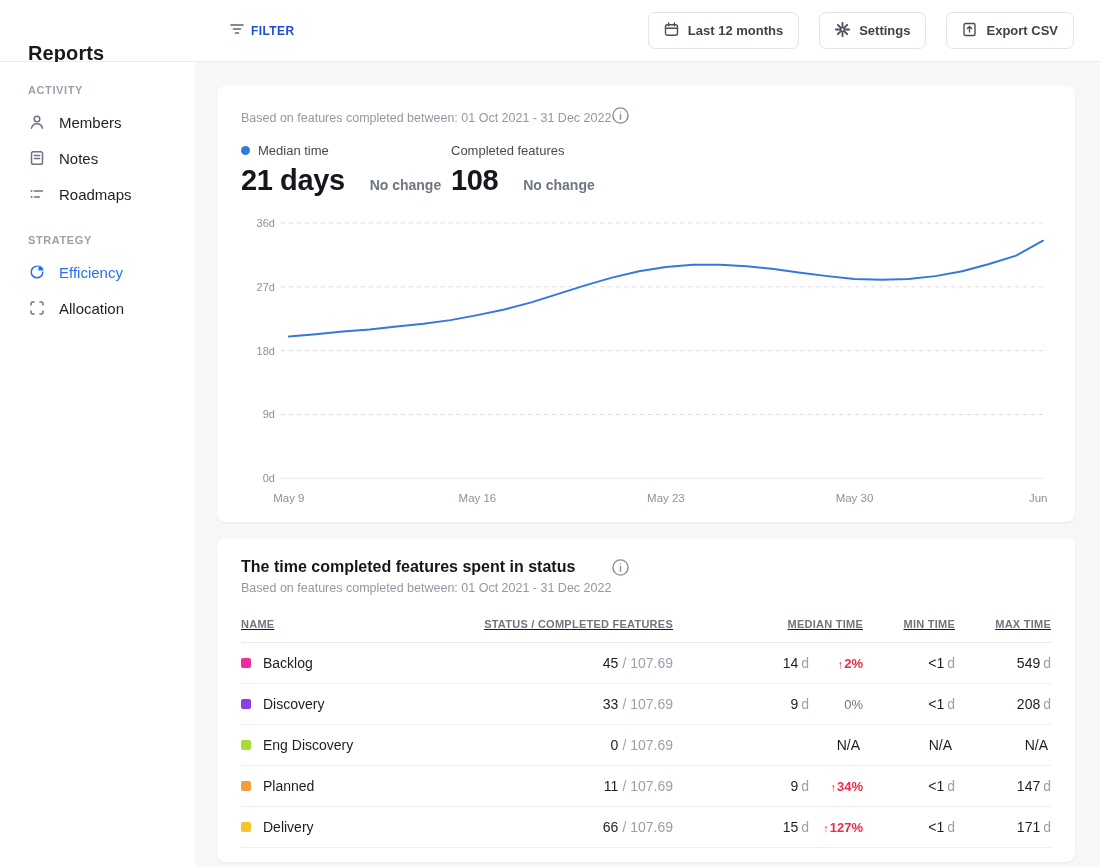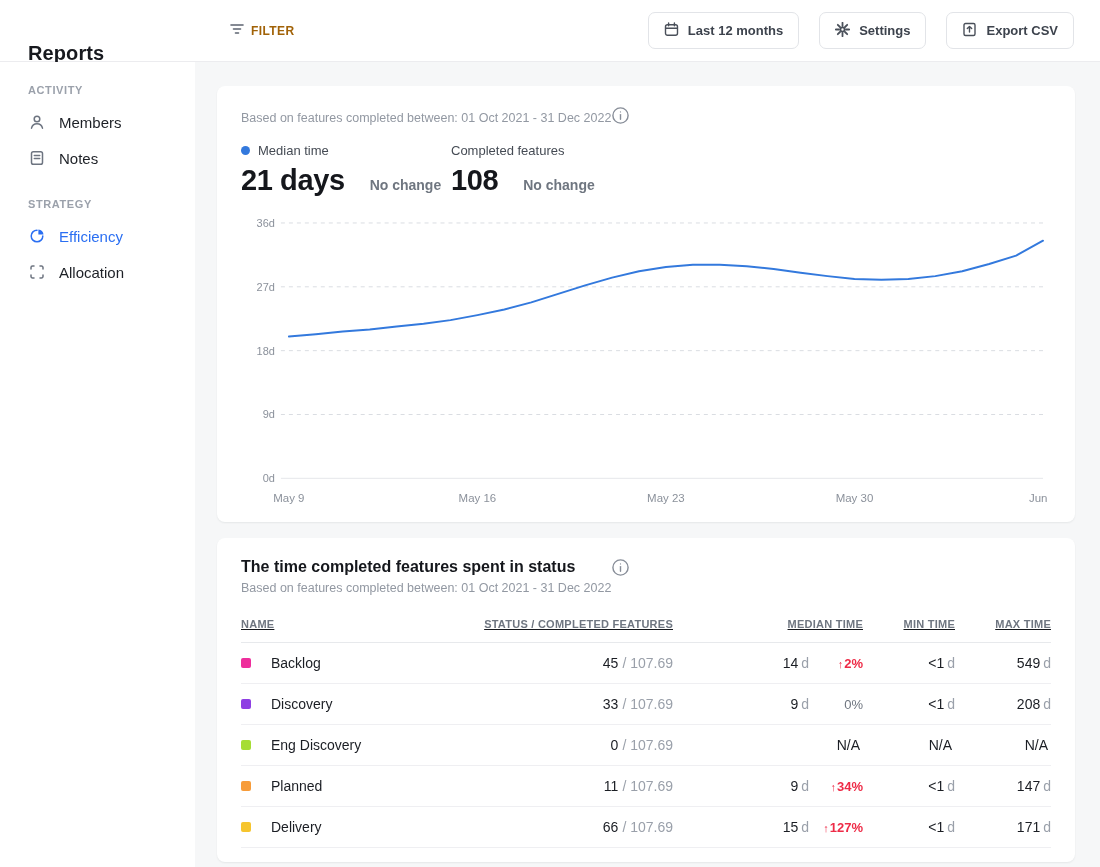--- a/index.html
+++ b/index.html
@@ -4,21 +4,21 @@
 <style>
   * { margin:0; padding:0; box-sizing:border-box; }
   html,body { width:1100px; height:867px; overflow:hidden; background:#fff;
     font-family:"Liberation Sans", sans-serif; color:#17191e; }
 
   
   .topbar { height:62px; display:flex; align-items:center; padding:0 26px 0 28px;
     background:#fff; border-bottom:1px solid #ececef; }
   .topbar h1 { font-size:20px; font-weight:700; width:202px; flex:none; letter-spacing:.1px;margin-top:45px; }
   .filter-btn { display:flex; align-items:center; gap:7px; border:none; background:none;
-    font-size:12px; font-weight:700; letter-spacing:.4px; color:#a16207; cursor:pointer; }
+    font-size:12px; font-weight:700; letter-spacing:.4px; color:#1d4ed8; cursor:pointer; }
   .topbar .spacer { flex:1; }
   .tb-btn { display:flex; align-items:center; gap:9px; height:37px; padding:0 15px;
     background:#fff; border:1px solid #e2e4e8; border-radius:7px; font-size:13px;
     font-weight:700; color:#3d434d; cursor:pointer; margin-left:20px;
     font-family:"Liberation Sans", sans-serif; }
   .tb-btn svg, .filter-btn svg { flex:none; }
 
   
   .shell { display:flex; height:805px; }
   .sidebar { width:195px; flex:none; background:#fff; padding-top:22px; }
@@ -62,21 +62,21 @@
   .series-line { fill:none; stroke-width:2; stroke-linejoin:round; stroke-linecap:round; }
 
   
   .tbl { margin-top:10px; }
   .trow { display:grid; grid-template-columns:1fr 250px 190px 92px 96px;
     align-items:center; padding:12px 0; border-bottom:1px solid #efeff2; }
   .trow.head { padding:13px 0 12px; border-bottom:1px solid #e7e9ec;text-decoration:underline; }
   .hcell { font-size:11px; font-weight:700; letter-spacing:.25px; color:#6f7681; }
   .cell { font-size:14px; color:#1b1e24; }
   .r { text-align:right; }
-  .cell.name { display:flex; align-items:center; gap:20px; }
+  .cell.name { display:flex; align-items:center; gap:12px; }
   .swatch { width:10px; height:10px; border-radius:2px; flex:none; }
   .muted { color:#9aa0aa; margin-left:4px; }
   .unit { color:#9aa0aa; margin-left:3px; }
   .chg { display:inline-block; min-width:54px; text-align:right; font-size:13px; }
   .chg:empty { min-width:0; }
   .chg[data-trend="up"] { color:#ee2b47; font-weight:700; }
   .chg[data-trend="up"]::before { content:"↑"; font-size:11px; margin-right:1px; }
   .chg[data-trend="none"] { color:#6f7680; }
 </style>
 </head>
@@ -157,20 +157,31 @@
       <span class="nav-ic">
         <svg width="16" height="16" viewBox="0 0 16 16" fill="none" stroke="currentColor" stroke-width="1.5" stroke-linecap="round">
           <rect x="2.5" y="1.8" width="11" height="12.4" rx="1.8"></rect>
           <line x1="5.3" y1="5.6" x2="10.7" y2="5.6"></line>
             <line x1="5.3" y1="8.6" x2="10.7" y2="8.6"></line>
         </svg>
       </span>
       <span>Notes</span>
     </div>
 
+    <div class="nav-item">
+      <span class="nav-ic">
+        <svg width="16" height="16" viewBox="0 0 16 16" fill="none" stroke="currentColor" stroke-width="1.6" stroke-linecap="round">
+          <circle cx="2.6" cy="5" r="1" fill="currentColor" stroke="none"></circle>
+            <line x1="5.4" y1="5" x2="13.4" y2="5"></line>
+          <circle cx="2.6" cy="11" r="1" fill="currentColor" stroke="none"></circle>
+            <line x1="5.4" y1="11" x2="10.4" y2="11"></line>
+        </svg>
+      </span>
+      <span>Roadmaps</span>
+    </div>
 
     <div class="nav-gap"></div>
     <div class="nav-label">STRATEGY</div>
 
     <div class="nav-item active">
       <span class="nav-ic">
         <svg width="16" height="16" viewBox="0 0 16 16" fill="none" stroke="currentColor" stroke-width="1.5">
           <path d="M8 2.2 a5.8 5.8 0 1 0 5.8 5.8" stroke-linecap="round"></path>
           <path d="M9.4 1.5 a5.8 5.8 0 0 1 5.1 5.1 l-5.1 0 z" fill="currentColor" stroke="none"></path>
         </svg>

